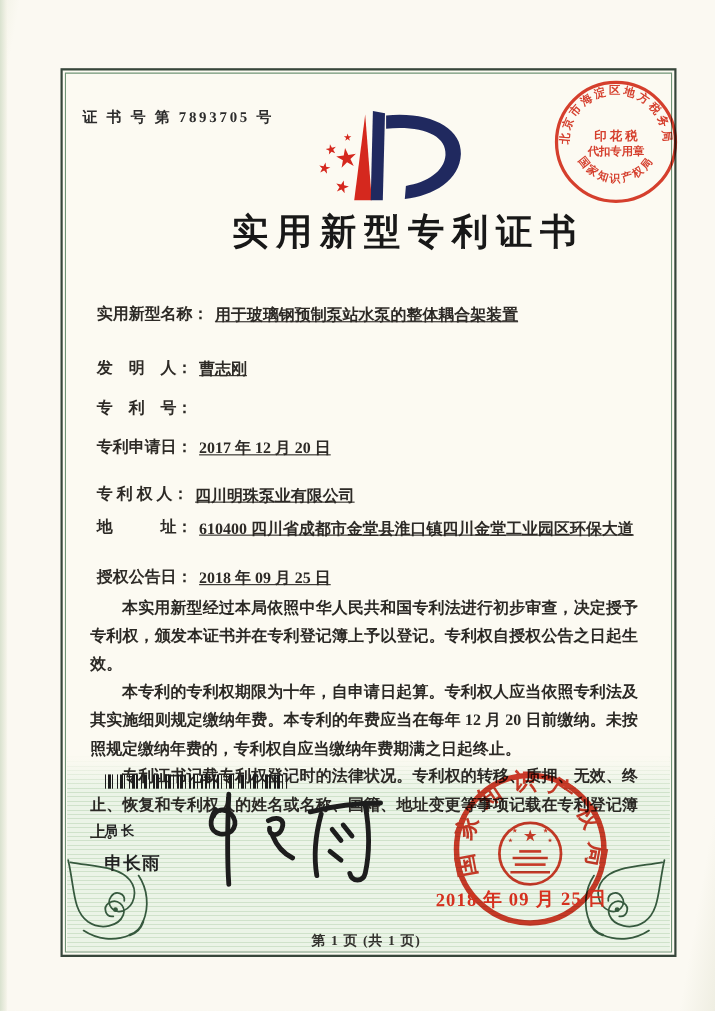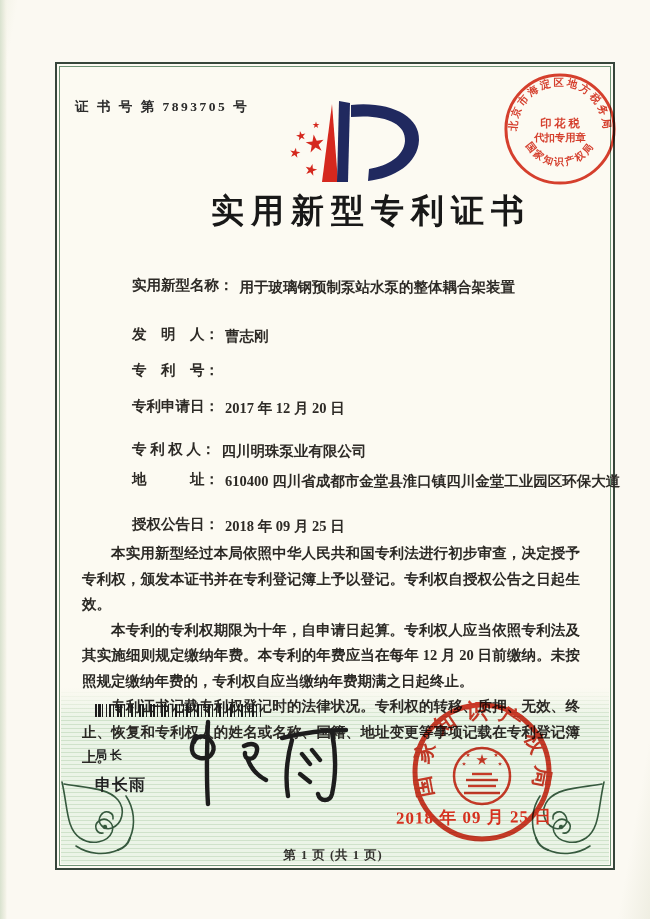--- a/index.html
+++ b/index.html
@@ -31,22 +31,22 @@
   }
   .abs{position:absolute;}
   .cert-no{
     left:75px;top:98px;font-size:13.5px;letter-spacing:2.5px;color:#2b2b2b;font-weight:600;
   }
   .title{
     left:0;top:189px;width:100%;text-align:center;
     font-size:33px;font-weight:700;letter-spacing:7px;color:#181818;padding-left:46px;
   }
   .row{left:88px;display:flex;align-items:flex-start;font-size:14.5px;color:#2d2a26;font-weight:600;}
-  .row .f-label{flex:none;white-space:pre;margin-left:44px;}
-  .row .f-value{flex:1;margin-left:6px;line-height:22px;max-width:400px;}
+  .row .f-label{flex:none;white-space:pre;}
+  .row .f-value{flex:1;margin-left:6px;line-height:22px;max-width:400px;text-decoration:underline;}
   .grant-left{left:88px;}
   .grant-right{left:368px;}
   .body-text{
     left:82px;top:541px;width:498px;
     font-size:14.5px;line-height:25.5px;color:#2b2925;font-weight:600;
     text-align:justify;
   }
   .body-text p{margin:0;text-indent:2em;}
   .barcode{
     left:95px;top:704px;width:166px;height:13px;

